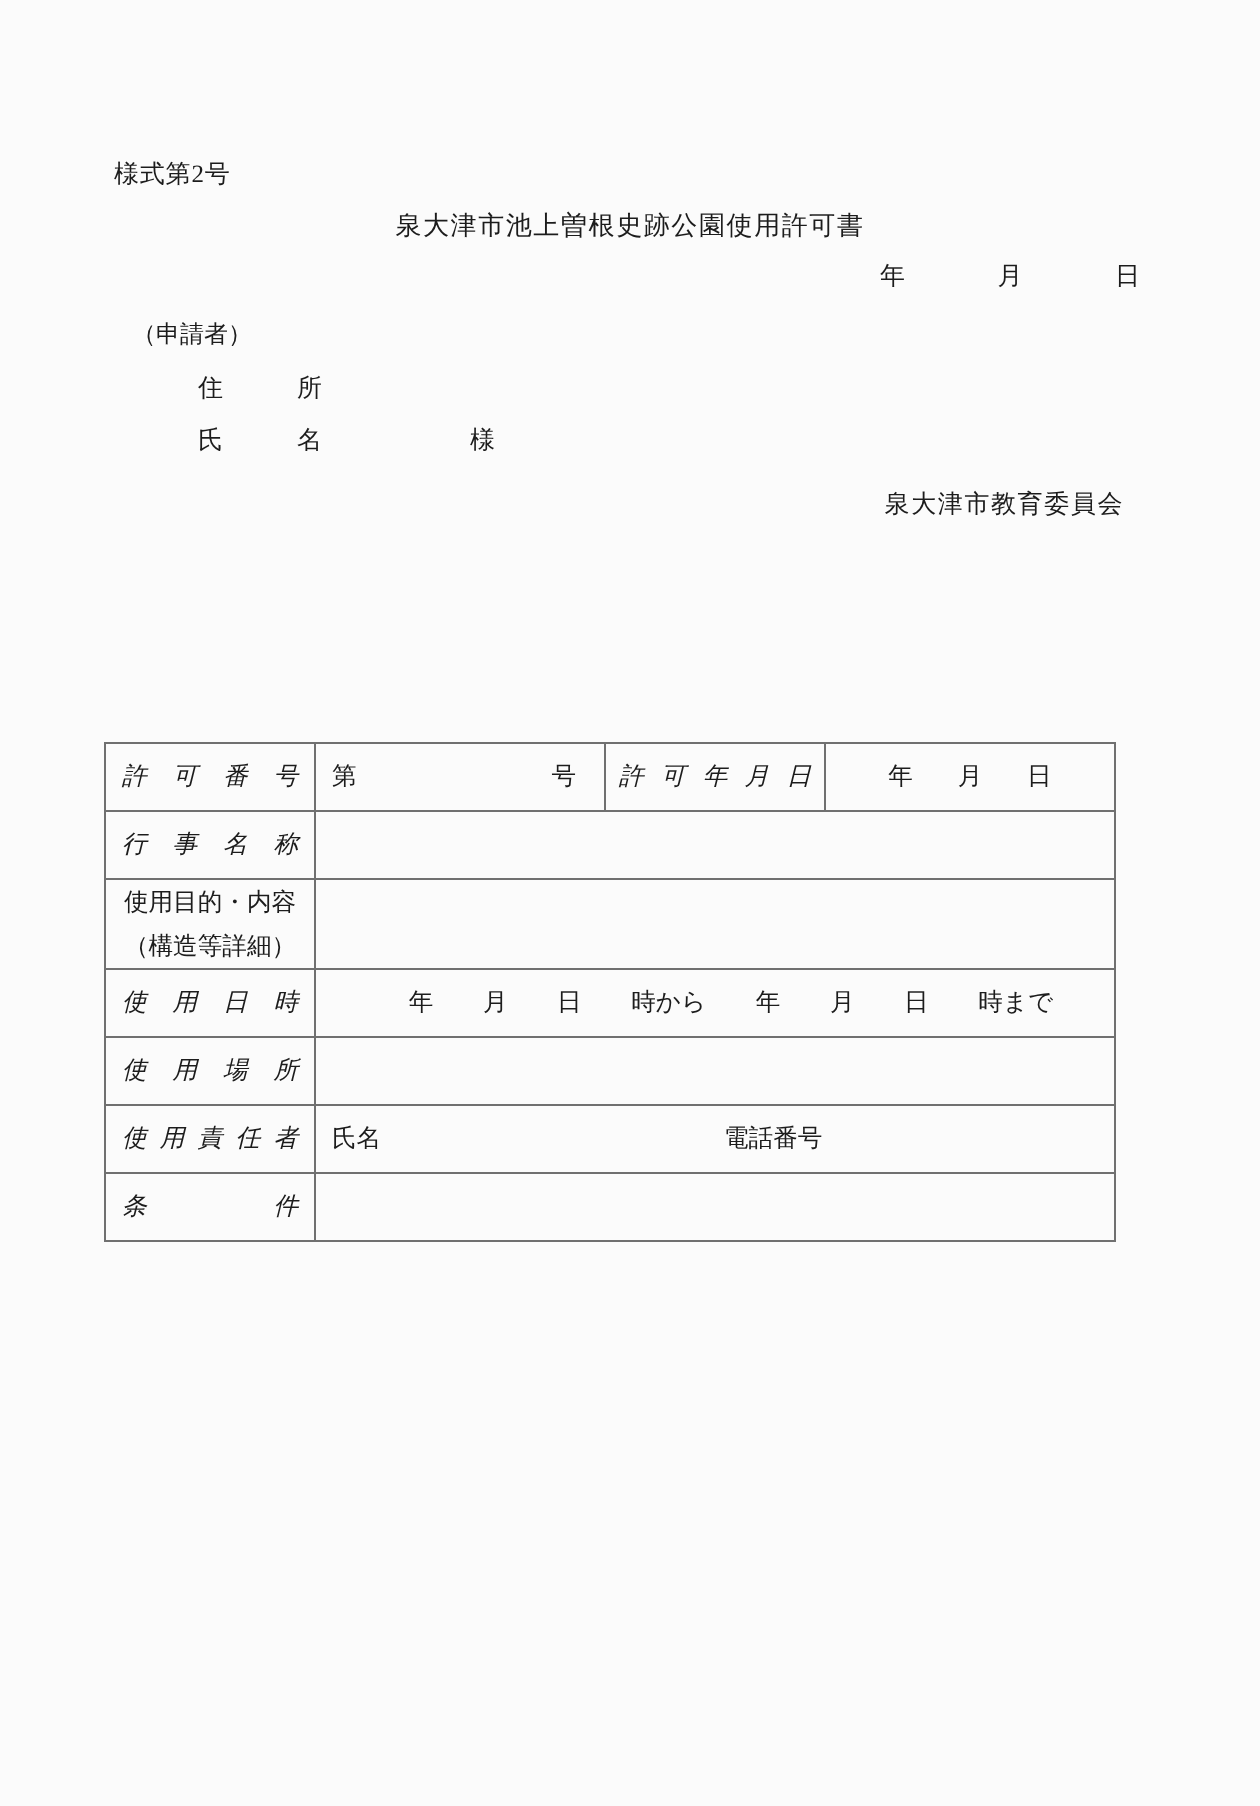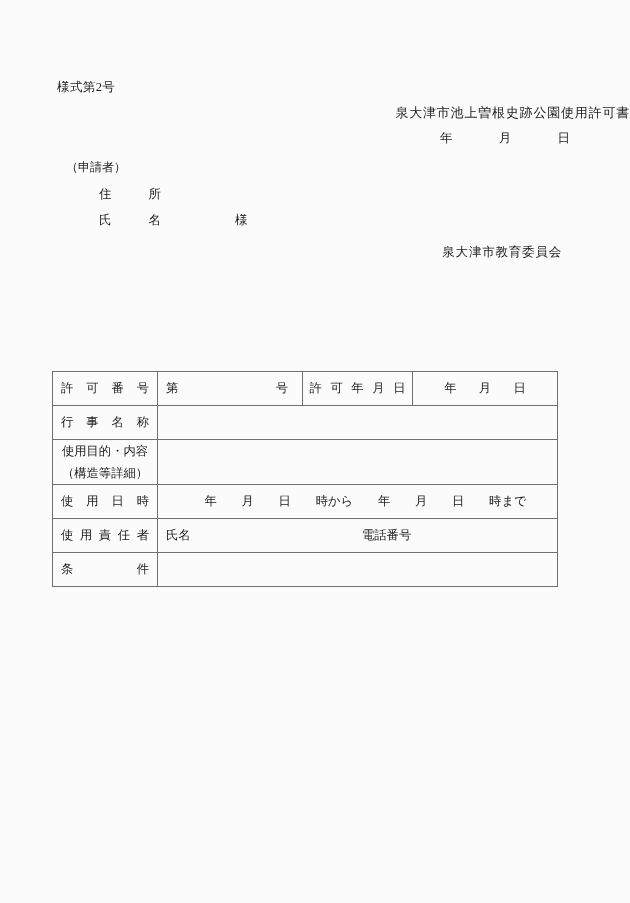--- a/index.html
+++ b/index.html
@@ -25,21 +25,21 @@
 
   
   .form-no {
     left: 57px; top: 79px;
     font-size: 12.5px;
     letter-spacing: 0.4px;
   }
   .doc-title {
     left: 0; top: 104px;
     width: 630px;
-    text-align: right;
+    text-align: center;
     font-size: 13px;
     letter-spacing: 0.8px;
     white-space: nowrap;
   }
   .date-line-top {
     left: 440px; top: 130px;
     width: 130px;
     display: flex;
     justify-content: space-between;
     font-size: 12.5px;
@@ -106,20 +106,21 @@
   .lbl-cell {
     width: 105px;
     text-align: center;
   }
   .lbl-just {
     display: block;
     width: 88px;
     margin: 8px auto;
     text-align: justify;
     text-align-last: justify;
+    font-style: italic;
   }
   .lbl-stack {
     display: block;
     width: 100%;
     text-align: center;
     line-height: 22px;
   }
   .tall-cell { height: 80px; vertical-align: middle; }
   .tall-cell-cond { height: 75px; vertical-align: middle; }
 
@@ -228,20 +229,26 @@
             <span>日</span>
             <span>時から</span>
             <span>年</span>
             <span>月</span>
             <span>日</span>
             <span>時まで</span>
           </div>
         </td>
       </tr>
 
+      <tr>
+        <td class="lbl-cell">
+          <span class="lbl-just">使用場所</span>
+        </td>
+        <td colspan="3"></td>
+      </tr>
 
       <tr>
         <td class="lbl-cell">
           <span class="lbl-just">使用責任者</span>
         </td>
         <td colspan="3">
           <div class="resp-inner">
             <span class="nm">氏名</span>
             <span>電話番号</span>
           </div>

